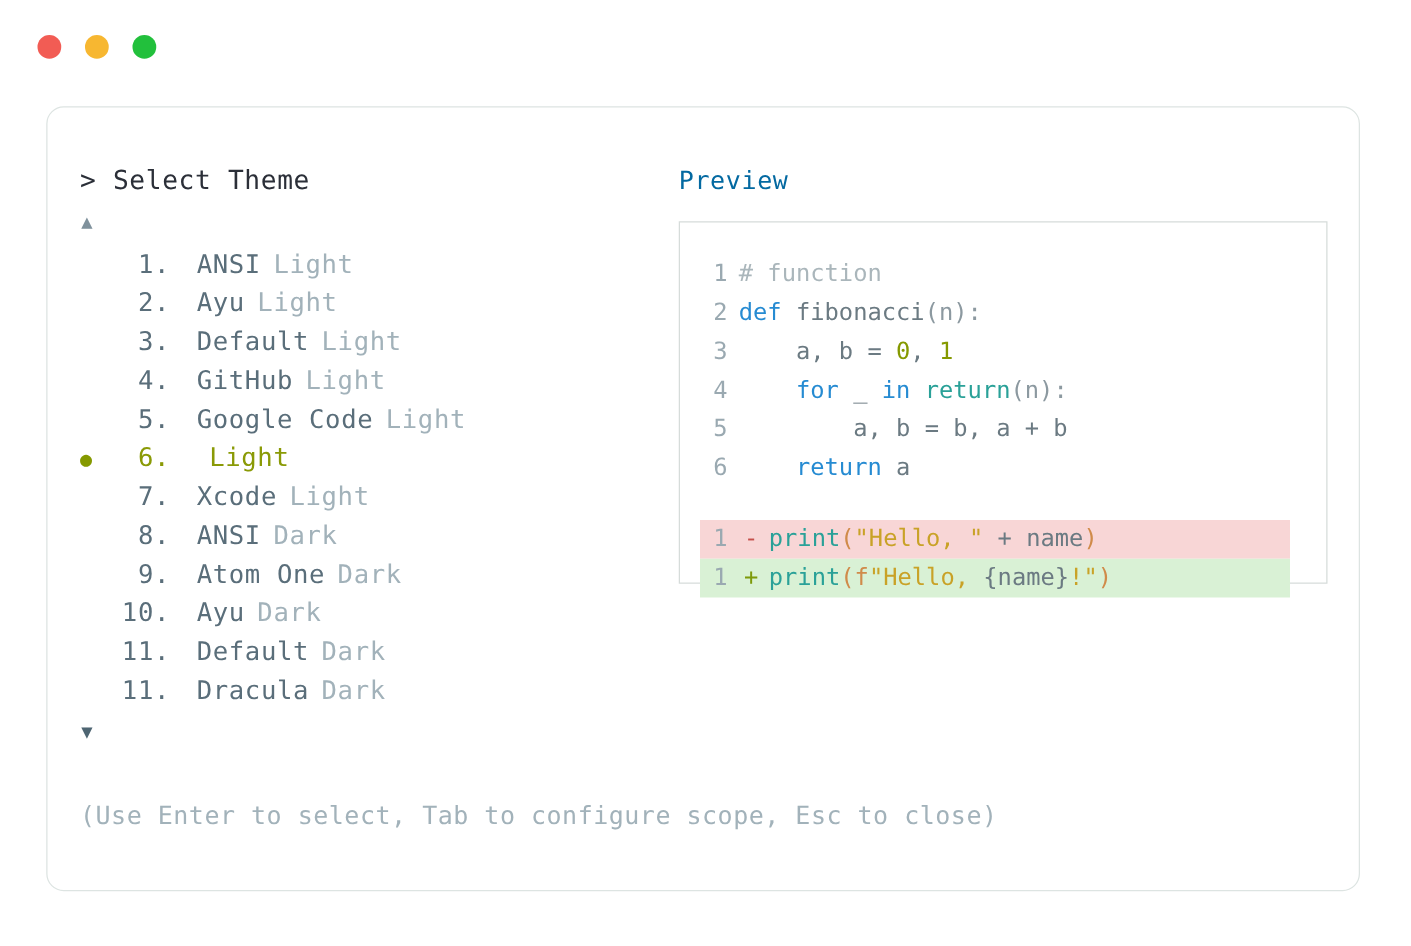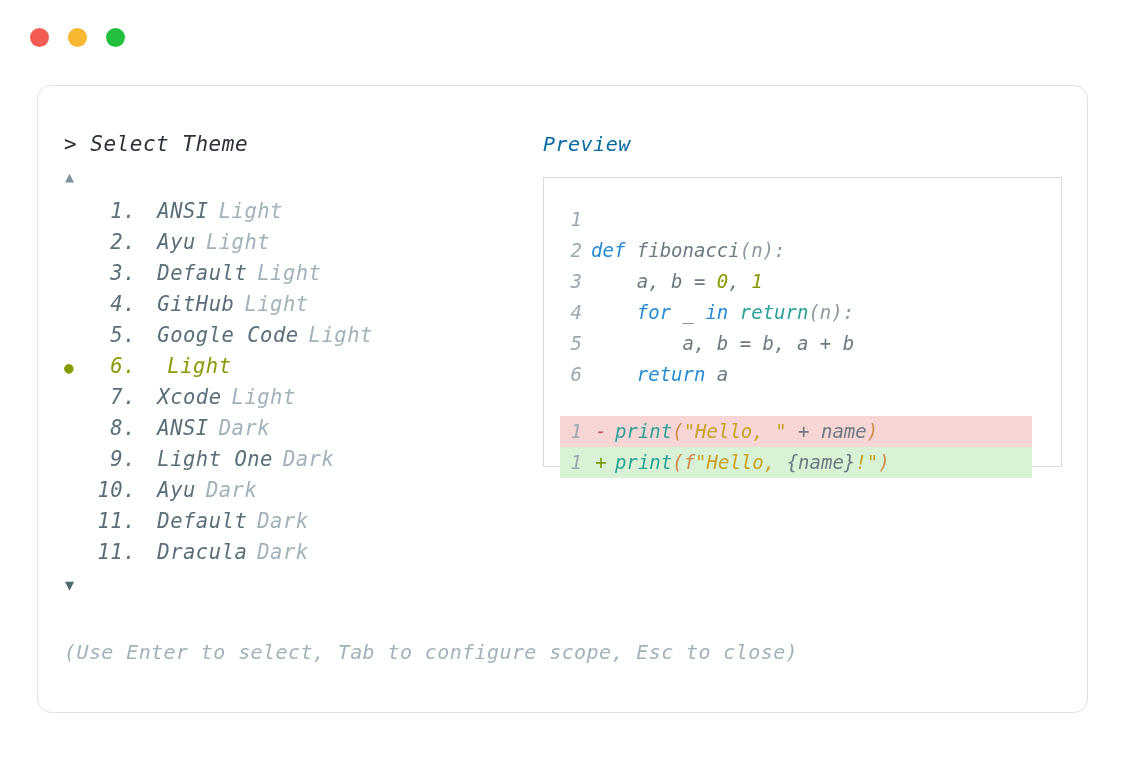--- a/index.html
+++ b/index.html
@@ -35,21 +35,20 @@
   #card {
     position: absolute;
     left: 37px;
     top: 85px;
     width: 1051px;
     height: 628px;
     box-sizing: border-box;
     border: 1.5px solid #dde4e2;
     border-radius: 14px;
     background: #ffffff;
-    font-style: italic;
   }
 
   #card-inner {
     position: absolute;
     left: 0; top: 0; right: 0; bottom: 0;
   }
 
   
   #left-col {
     position: absolute;
@@ -237,34 +236,34 @@
 
       <ul id="theme-list">
           <li class="theme-row"><span class="sel-marker"></span><span class="row-num">1.</span><span class="row-dot"> </span><span class="row-name">ANSI</span><span class="row-variant">Light</span></li>
           <li class="theme-row"><span class="sel-marker"></span><span class="row-num">2.</span><span class="row-dot"> </span><span class="row-name">Ayu</span><span class="row-variant">Light</span></li>
           <li class="theme-row"><span class="sel-marker"></span><span class="row-num">3.</span><span class="row-dot"> </span><span class="row-name">Default</span><span class="row-variant">Light</span></li>
           <li class="theme-row"><span class="sel-marker"></span><span class="row-num">4.</span><span class="row-dot"> </span><span class="row-name">GitHub</span><span class="row-variant">Light</span></li>
           <li class="theme-row"><span class="sel-marker"></span><span class="row-num">5.</span><span class="row-dot"> </span><span class="row-name">Google Code</span><span class="row-variant">Light</span></li>
           <li class="theme-row selected"><span class="sel-marker">●</span><span class="row-num">6.</span><span class="row-dot"> </span><span class="row-variant">Light</span></li>
           <li class="theme-row"><span class="sel-marker"></span><span class="row-num">7.</span><span class="row-dot"> </span><span class="row-name">Xcode</span><span class="row-variant">Light</span></li>
           <li class="theme-row"><span class="sel-marker"></span><span class="row-num">8.</span><span class="row-dot"> </span><span class="row-name">ANSI</span><span class="row-variant">Dark</span></li>
-          <li class="theme-row"><span class="sel-marker"></span><span class="row-num">9.</span><span class="row-dot"> </span><span class="row-name">Light One</span><span class="row-variant">Dark</span></li>
+          <li class="theme-row"><span class="sel-marker"></span><span class="row-num">9.</span><span class="row-dot"> </span><span class="row-name">Atom One</span><span class="row-variant">Dark</span></li>
           <li class="theme-row"><span class="sel-marker"></span><span class="row-num">10.</span><span class="row-dot"> </span><span class="row-name">Ayu</span><span class="row-variant">Dark</span></li>
           <li class="theme-row"><span class="sel-marker"></span><span class="row-num">11.</span><span class="row-dot"> </span><span class="row-name">Default</span><span class="row-variant">Dark</span></li>
           <li class="theme-row"><span class="sel-marker"></span><span class="row-num">11.</span><span class="row-dot"> </span><span class="row-name">Dracula</span><span class="row-variant">Dark</span></li>
         </ul>
 
       <div id="scroll-down">▼</div>
     </div>
 
     <div id="right-col">
       <div id="preview-label">Preview</div>
       <div id="preview-box">
         <div id="code-block">
-            <div class="code-line"><span class="ln">1</span></div>
+            <div class="code-line"><span class="ln">1</span><span class="tok-comment"># function</span></div>
             <div class="code-line"><span class="ln">2</span><span class="tok-kw">def </span><span class="tok-plain">fibonacci</span><span class="tok-punct">(n):</span></div>
             <div class="code-line"><span class="ln">3</span><span class="tok-plain">    a, b = </span><span class="tok-num">0</span><span class="tok-plain">, </span><span class="tok-num">1</span></div>
             <div class="code-line"><span class="ln">4</span><span class="tok-plain">    </span><span class="tok-kw">for</span><span class="tok-plain"> _ </span><span class="tok-kw">in</span><span class="tok-plain"> </span><span class="tok-fn">return</span><span class="tok-punct">(n):</span></div>
             <div class="code-line"><span class="ln">5</span><span class="tok-plain">        a, b = b, a + b</span></div>
             <div class="code-line"><span class="ln">6</span><span class="tok-plain">    </span><span class="tok-kw">return</span><span class="tok-plain"> a</span></div>
           </div>
         <div class="code-gap"></div>
         <div id="diff-block">
             <div class="diff-line removed"><span class="ln">1</span><span class="diff-sign">-</span><span class="tok-fn">print</span><span class="tok-paren">(</span><span class="tok-str">"Hello, "</span><span class="tok-plain"> + </span><span class="tok-plain">name</span><span class="tok-paren">)</span></div>
             <div class="diff-line added"><span class="ln">1</span><span class="diff-sign">+</span><span class="tok-fn">print</span><span class="tok-paren">(</span><span class="tok-paren">f</span><span class="tok-str">"Hello, </span><span class="tok-brace">{</span><span class="tok-plain">name</span><span class="tok-brace">}</span><span class="tok-bang">!</span><span class="tok-str">"</span><span class="tok-paren">)</span></div>

